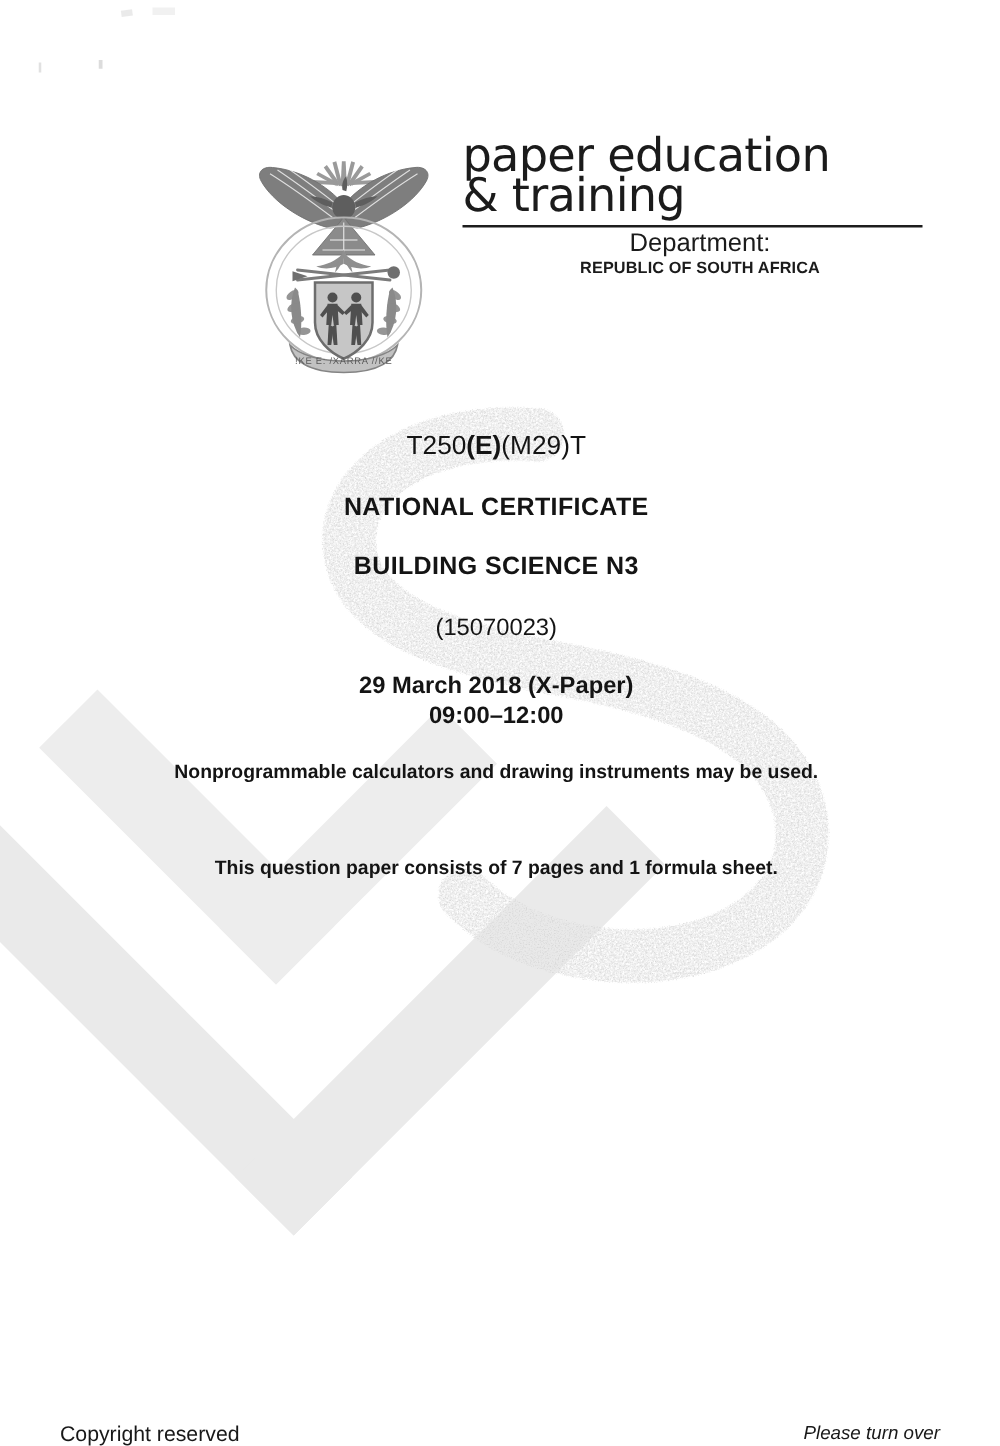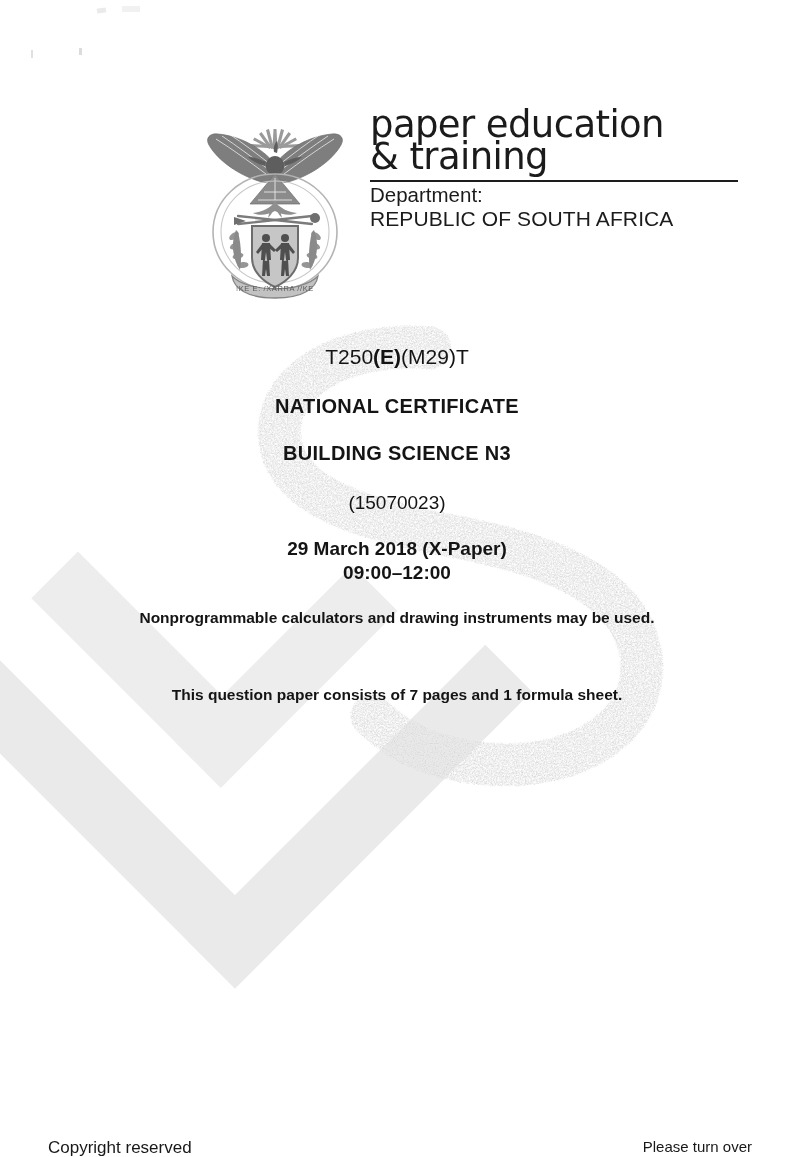--- a/index.html
+++ b/index.html
@@ -76,24 +76,25 @@
     height: 0;
     border-top: 2px solid #1d1d1d;
   }
   .dept-line {
     font-family: "Liberation Sans", sans-serif;
     font-size: 20.5px;
     line-height: 1.13;
     color: #1b1b1b;
     white-space: nowrap;
     margin-top: 1px;
+    text-align: center;
   }
   .dept-line.strong {
-    font-weight: normal;
-    font-size: 21px;
+    font-weight: bold;
+    font-size: 13px;
     letter-spacing: 0.1px;
   }
 
   
   #body-block {
     position: absolute;
     left: 0;
     top: 0;
     width: 800px;
     z-index: 3;
@@ -136,20 +137,21 @@
     color: #181818;
     white-space: nowrap;
   }
   #turnover-text {
     position: absolute;
     right: 48px;
     top: 0;
     font-size: 15px;
     color: #181818;
     white-space: nowrap;
+    font-style: italic;
   }
 </style>
 </head>
 <body>
 
 <div id="page">
 
   <div class="artifact a1"></div>
   <div class="artifact a2"></div>
   <div class="artifact a3"></div>

